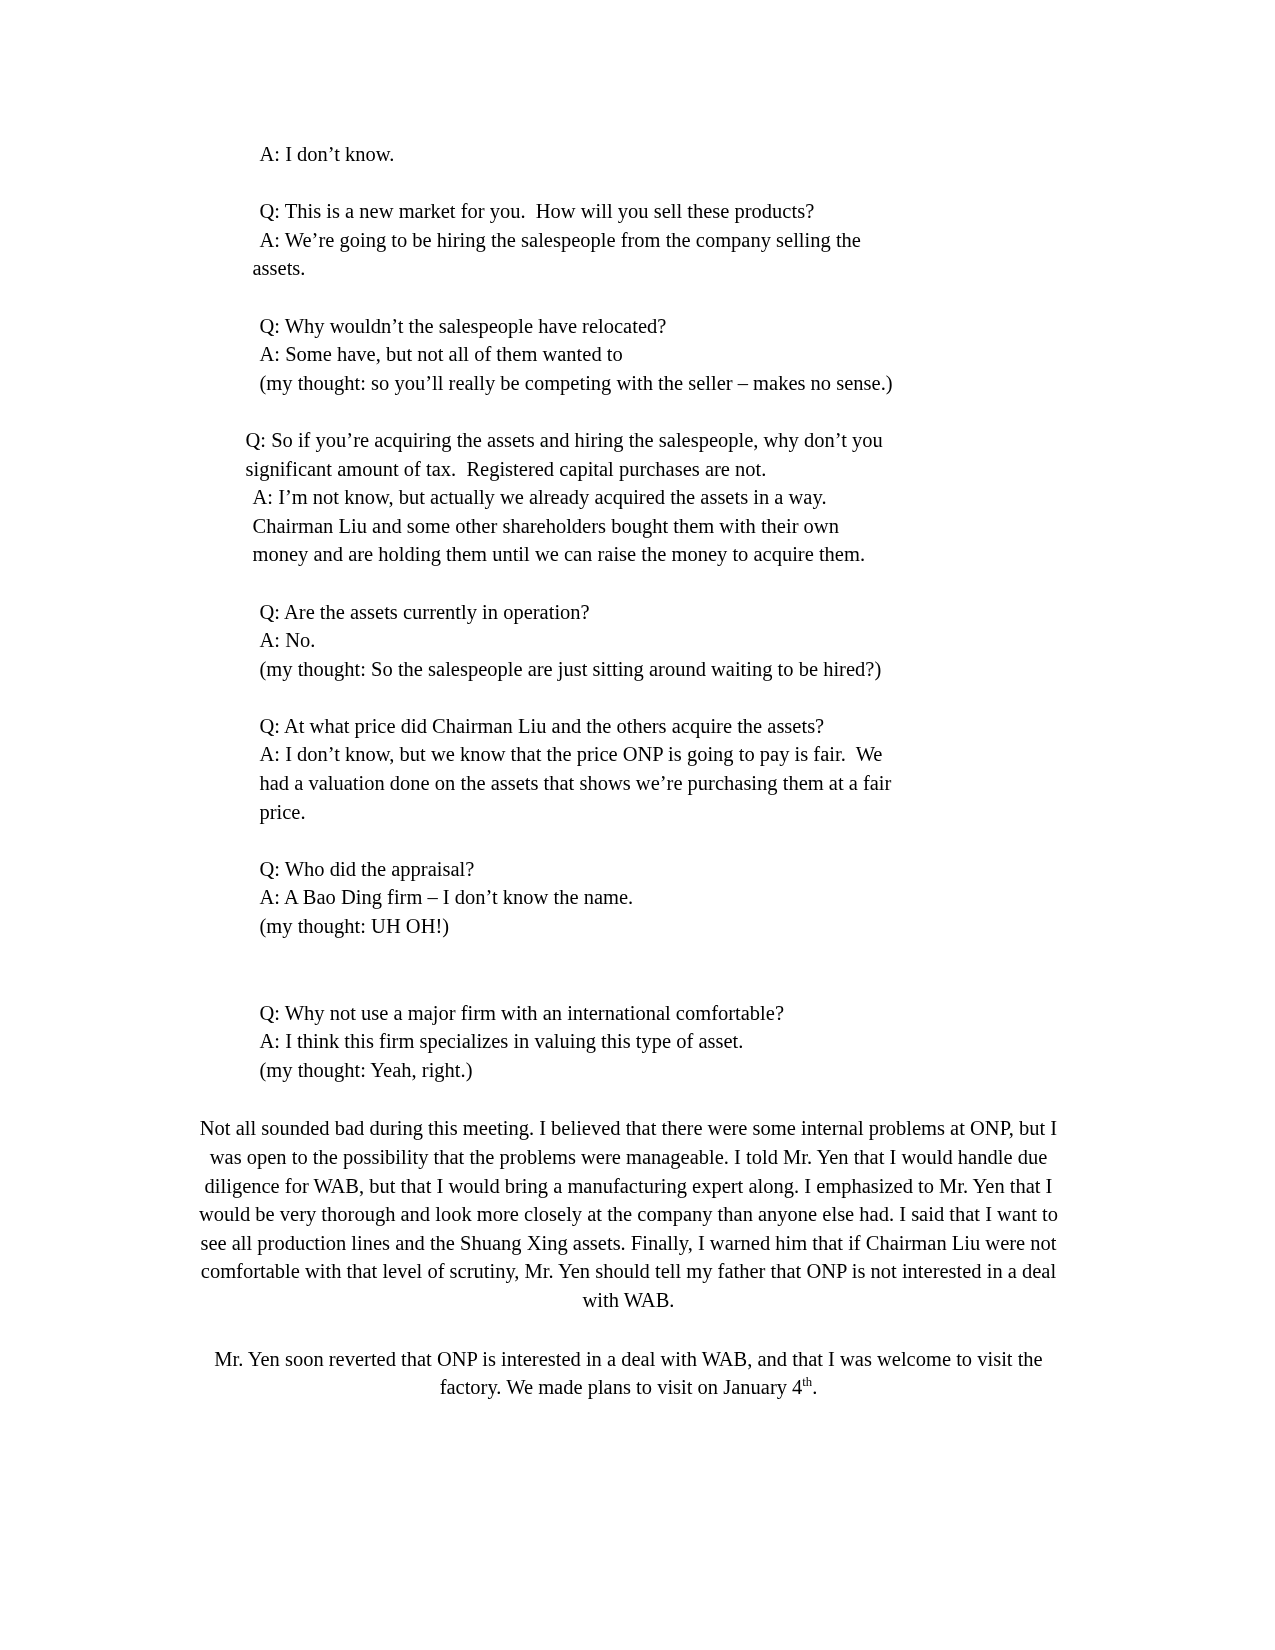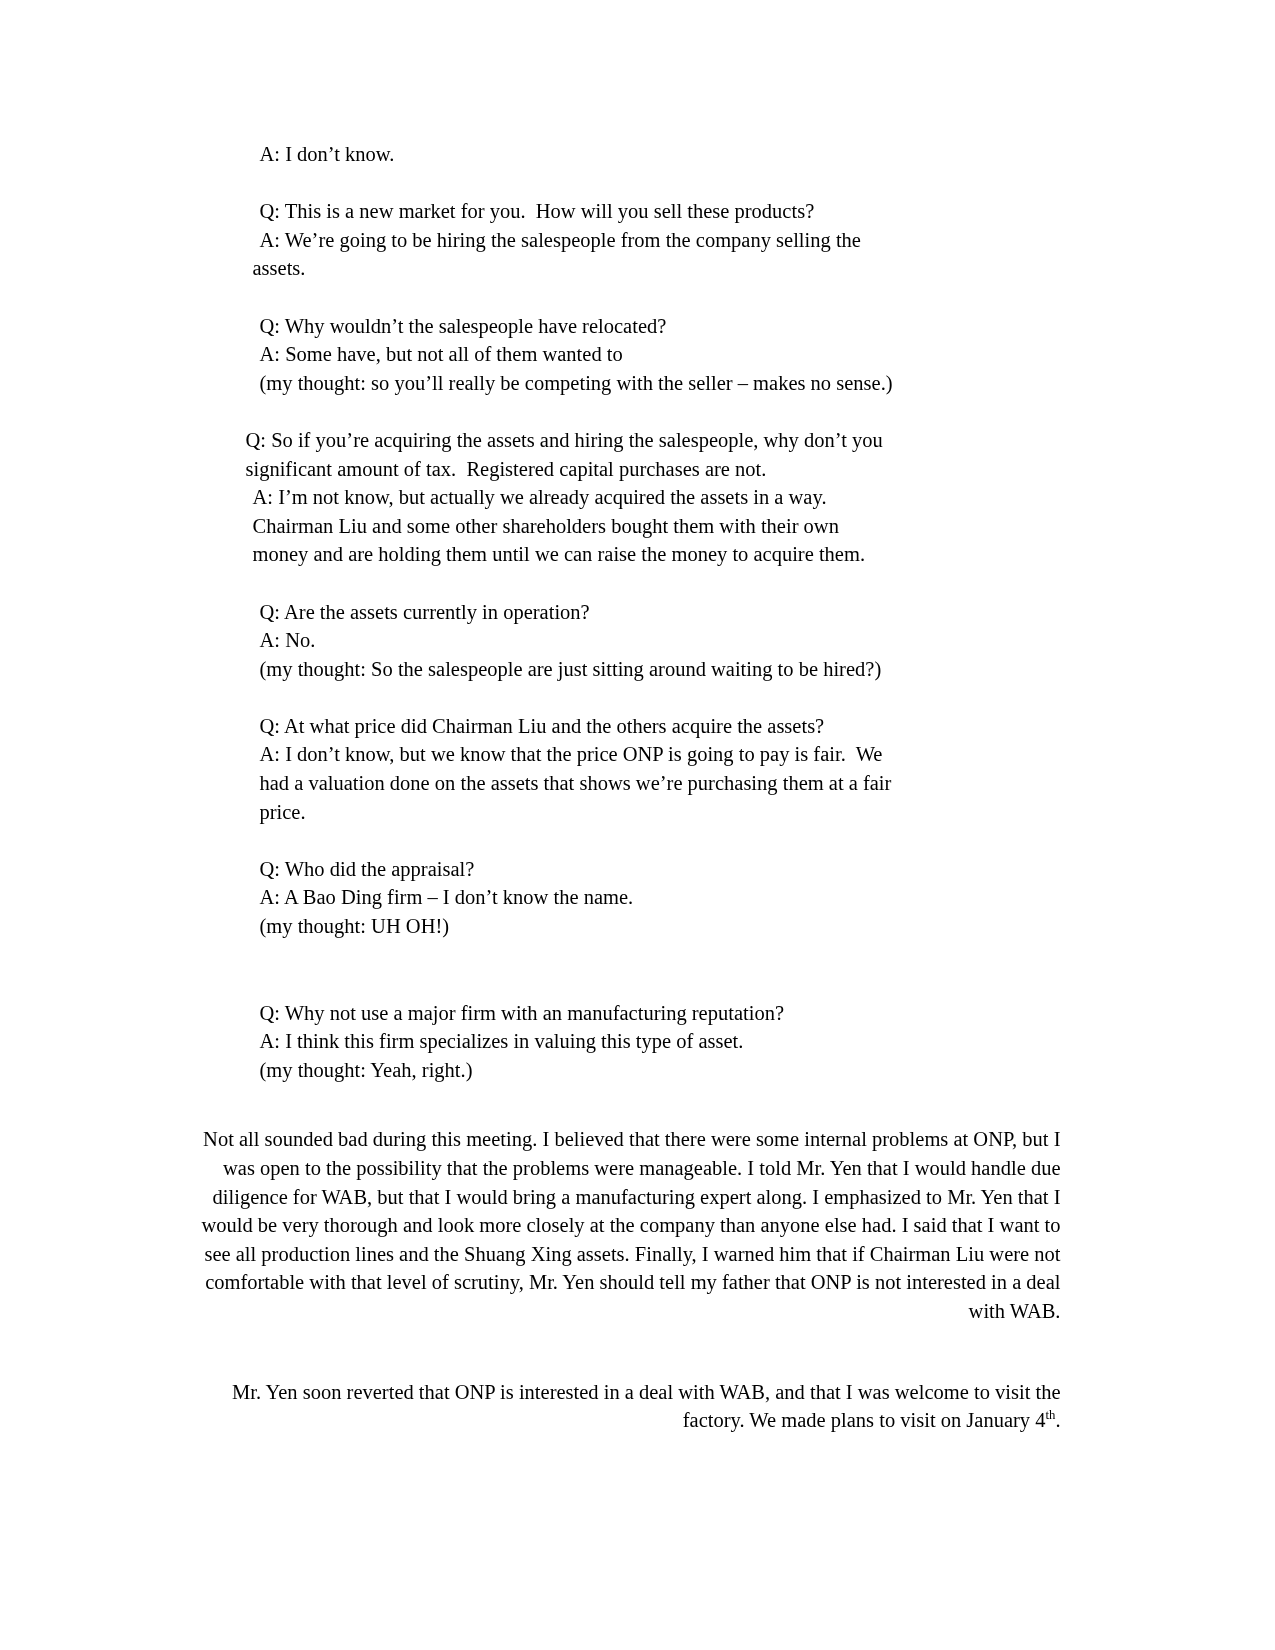--- a/index.html
+++ b/index.html
@@ -47,23 +47,23 @@
   .qa-line.inset {
     padding-left: 7px;
   }
   .qa-line.outset {
     padding-left: 0px;
   }
 
   .para {
     font-size: 20.5px;
     line-height: 28.6px;
-    margin: 11px;
+    margin: 0;
     white-space: normal;
-    text-align: right;
+    text-align: center;
   }
 
   .spacer-sm { height: 28.6px; }
   .spacer-md { height: 30px; }
   .spacer-lg { height: 58px; }
   .spacer-para { height: 30px; }
 
   sup {
     font-size: 0.62em;
     vertical-align: super;
@@ -127,21 +127,21 @@
 
     <div class="qa-block">
       <div class="qa-line inset">Q: Who did the appraisal?</div>
       <div class="qa-line inset">A: A Bao Ding firm – I don’t know the name.</div>
       <div class="qa-line inset">(my thought: UH OH!)</div>
     </div>
 
     <div class="spacer-lg"></div>
 
     <div class="qa-block">
-      <div class="qa-line inset">Q: Why not use a major firm with an manufacturing reputation?</div>
+      <div class="qa-line inset">Q: Why not use a major firm with an international comfortable?</div>
       <div class="qa-line inset">A: I think this firm specializes in valuing this type of asset.</div>
       <div class="qa-line inset">(my thought: Yeah, right.)</div>
     </div>
 
     <div class="spacer-md"></div>
 
     <p class="para">Not all sounded bad during this meeting.  I believed that there were some internal problems at ONP, but I was open to the possibility that the problems were manageable.  I told Mr. Yen that I would handle due diligence for WAB, but that I would bring a manufacturing expert along.  I emphasized to Mr. Yen that I would be very thorough and look more closely at the company than anyone else had.  I said that I want to see all production lines and the Shuang Xing assets.  Finally, I warned him that if Chairman Liu were not comfortable with that level of scrutiny, Mr. Yen should tell my father that ONP is not interested in a deal with WAB.</p>
 
     <div class="spacer-para"></div>
 

